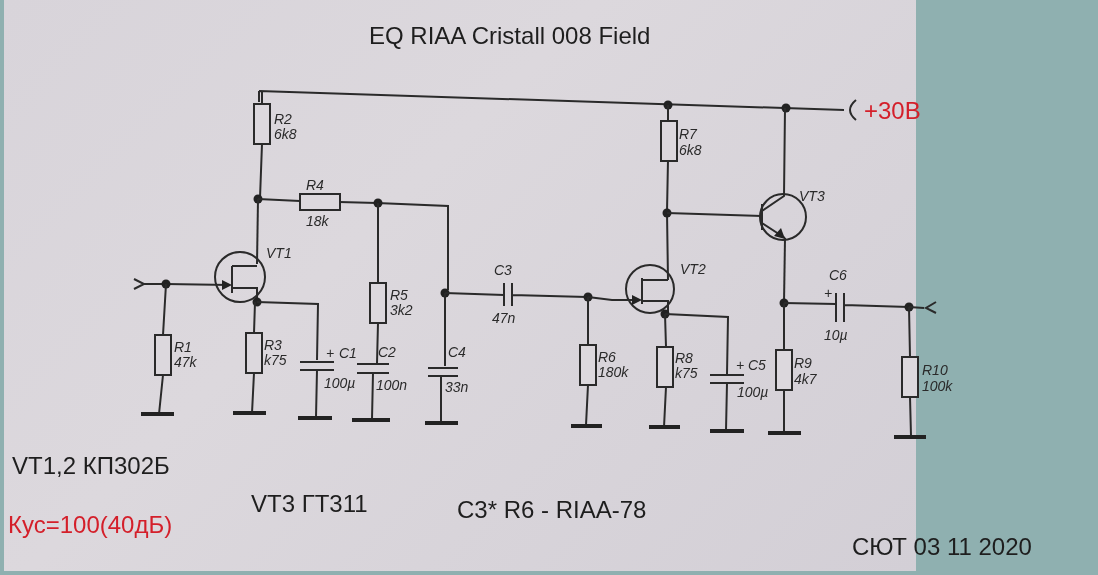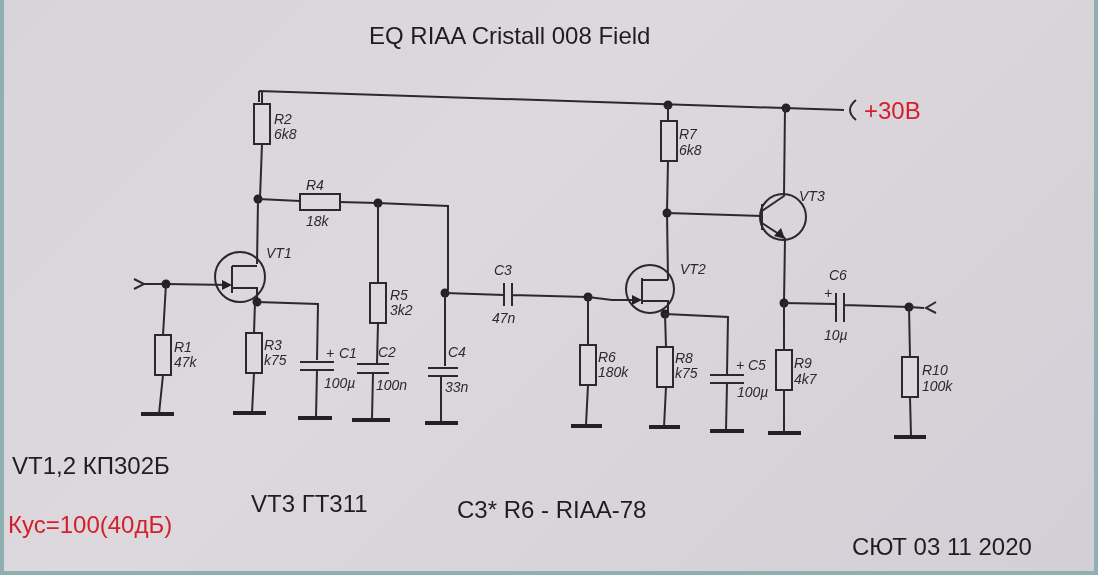--- a/index.html
+++ b/index.html
@@ -2,21 +2,21 @@
 <html><head>
 <meta charset="utf-8">
 <style>
   html, body { margin: 0; padding: 0; }
   body {
     width: 1098px; height: 575px; overflow: hidden;
     background: #8fb0b0;
     font-family: "Liberation Sans", sans-serif;
   }
   #sheet {
-    position: absolute; left: 4px; top: 0; width: 1090px; height: 571px;
+    position: absolute; left: 4px; top: 0; width: 912px; height: 571px;
     background: linear-gradient(135deg, #d8d4da 0%, #dcd8dd 40%, #d3cfd6 100%);
   }
   svg { position: absolute; left: 0; top: 0; }
   .w { stroke: #2a2a2a; stroke-width: 2; fill: none; }
   .gnd { stroke: #222; stroke-width: 4; fill: none; }
   .box { stroke: #2a2a2a; stroke-width: 2; fill: #dcd8dd; }
   .dot { fill: #222; }
   .lbl { font-family: "Liberation Sans", sans-serif; font-style: italic; font-size: 14px; fill: #2a2a2a; }
   .title { font-family: "Liberation Sans", sans-serif; font-size: 24px; fill: #1e1e1e; }
   .note { font-family: "Liberation Sans", sans-serif; font-size: 24px; fill: #1e1e1e; }

